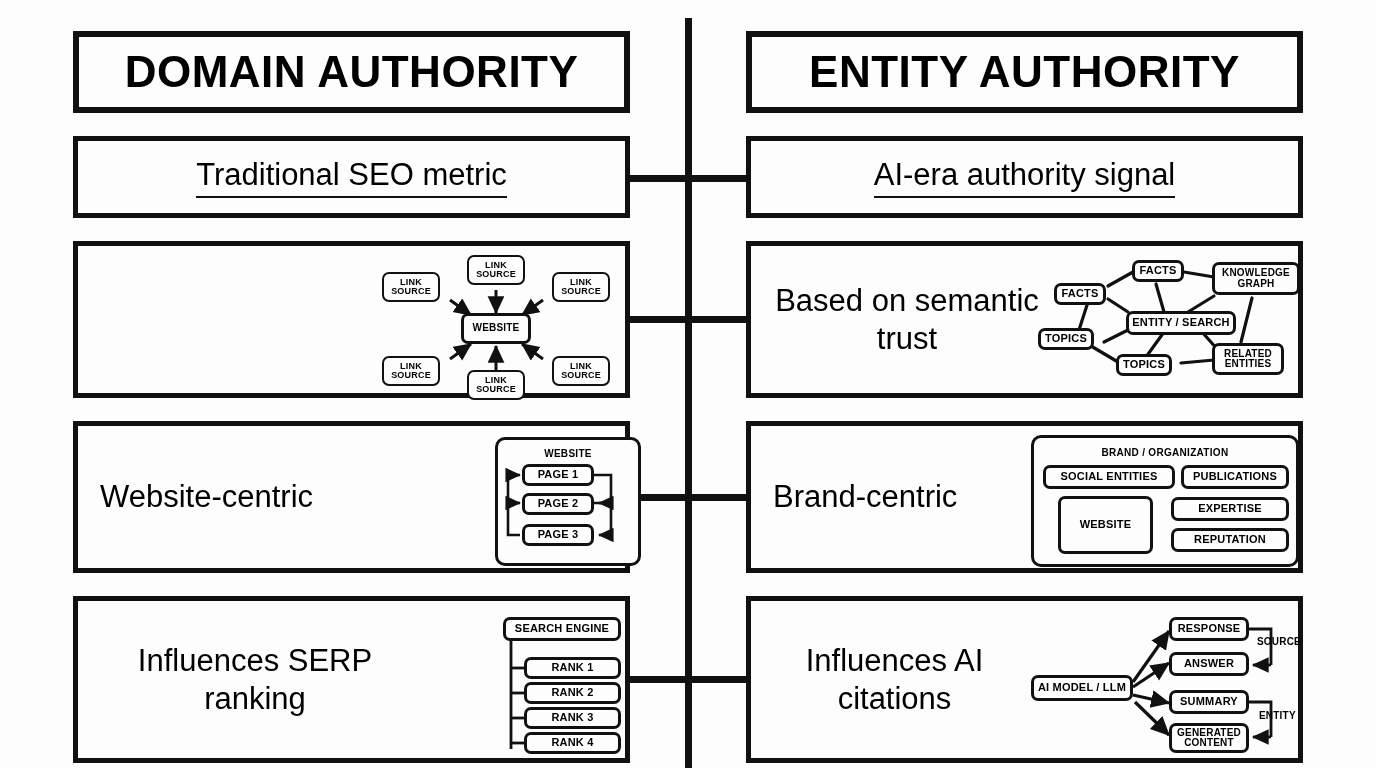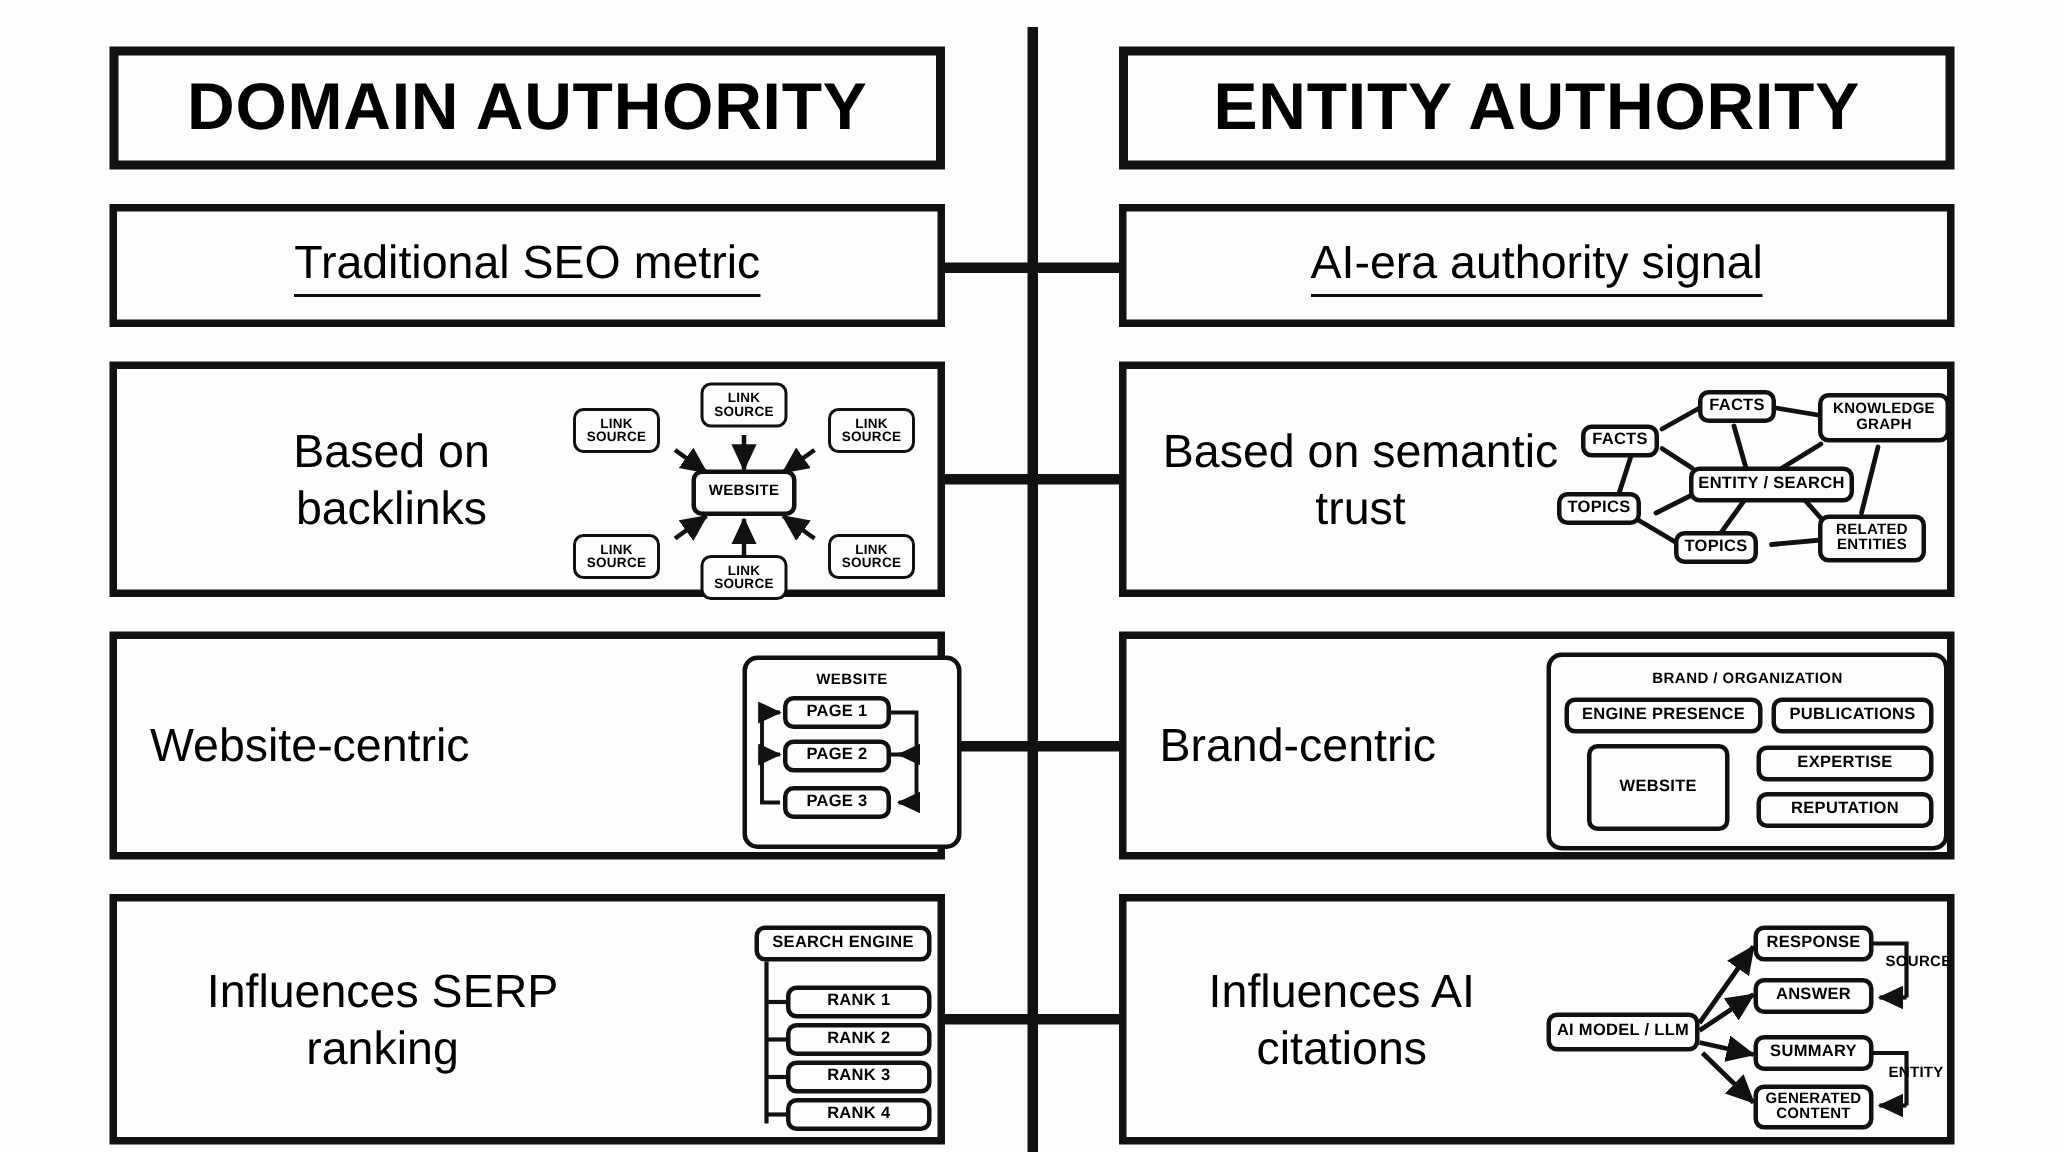--- a/index.html
+++ b/index.html
@@ -80,21 +80,20 @@
       <span>AI-era authority signal</span>
     </div>
   </div>
   <div class="panel rowbox" style="left:73px;top:118px;width:557px;height:82px;">
     <div class="underlined">
       <span>Traditional SEO metric</span>
     </div>
   </div>
 
   <div class="panel rowbox" style="left:73px;top:223px;width:557px;height:157px;">
-    <div class="row-label two" style="width:300px;padding-left:66px;">Based on backlinks</div>
 
     <div class="mini" style="left:290px;top:5px;width:255px;height:148px;">
       <svg class="wires" width="255" height="148">
         <defs>
           <marker id="ah" markerWidth="7" markerHeight="7" refX="5.6" refY="2.8" orient="auto">
             <path d="M0,0 L6,2.8 L0,5.6 z" fill="#111"></path>
           </marker>
         </defs>
         <g stroke="#111" stroke-width="3" fill="none" marker-end="url(#ah)">
           <line x1="82" y1="49" x2="103" y2="64"></line>
@@ -173,21 +172,21 @@
     </div>
   </div>
 
   <div class="panel rowbox" style="left:746px;top:403px;width:557px;height:152px;">
     <div class="row-label" style="width:285px;">Brand-centric</div>
 
     <div class="mini" style="left:275px;top:7px;width:275px;height:138px;">
       <div class="group" style="left:5px;top:2px;width:268px;height:132px;">
         <div class="group-title" style="top:9px;">BRAND / ORGANIZATION</div>
       </div>
-      <div class="node rnd thick" style="left:17px;top:32px;width:132px;height:24px;font-size:11px;">ENGINE PRESENCE</div>
+      <div class="node rnd thick" style="left:17px;top:32px;width:132px;height:24px;font-size:11px;">SOCIAL ENTITIES</div>
       <div class="node rnd thick" style="left:155px;top:32px;width:108px;height:24px;font-size:11px;">PUBLICATIONS</div>
       <div class="node rnd thick" style="left:32px;top:63px;width:95px;height:58px;font-size:11px;">WEBSITE</div>
       <div class="node rnd thick" style="left:145px;top:64px;width:118px;height:24px;font-size:11px;">EXPERTISE</div>
       <div class="node rnd thick" style="left:145px;top:95px;width:118px;height:24px;font-size:11px;">REPUTATION</div>
     </div>
   </div>
 
   <div class="panel rowbox" style="left:73px;top:578px;width:557px;height:167px;">
     <div class="row-label two" style="width:330px;padding-left:24px;">Influences SERP ranking</div>
 

